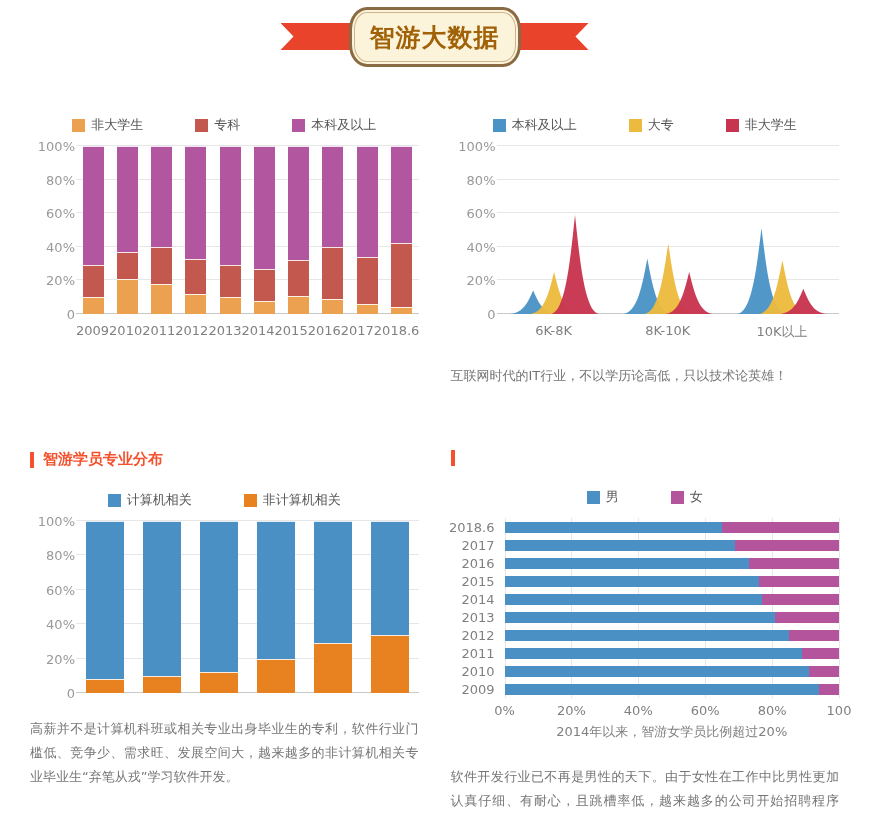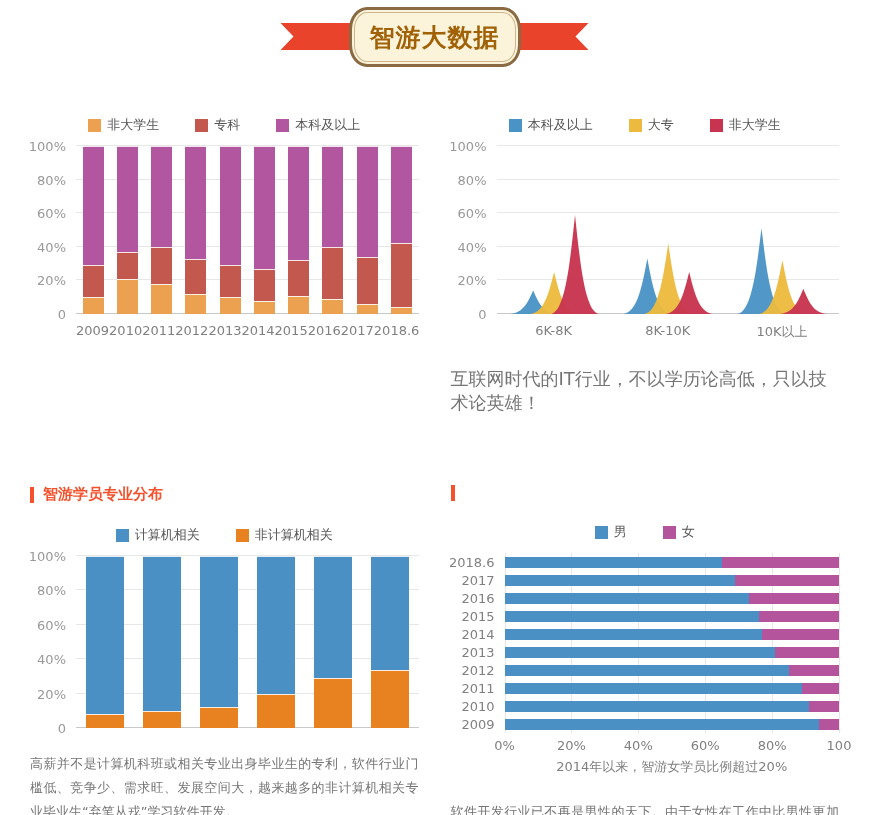--- a/index.html
+++ b/index.html
@@ -20,28 +20,28 @@
          display:flex;align-items:center;justify-content:center;z-index:2;}
   .banner-title{font-size:25px;font-weight:900;color:#a16207;letter-spacing:1px;white-space:nowrap;}
 
   
   .grid{display:grid;grid-template-columns:1fr 1fr;column-gap:32px;row-gap:52px;padding:48px 30px 0;}
   .card{min-width:0;}
 
   .sec-title{display:flex;align-items:center;gap:9px;margin:0 0 22px;font-size:15px;font-weight:bold;color:#f4512c;}
   .sec-bar{width:4px;height:16px;background:#f4512c;flex:none;}
 
-  .legend{display:flex;justify-content:center;gap:36px;margin:0 0 12px;font-size:13px;color:#555;}
+  .legend{display:flex;justify-content:center;gap:52px;margin:0 0 12px;font-size:13px;color:#555;}
   .lg-item{display:inline-flex;align-items:center;gap:6px;}
   .lg-sw{width:13px;height:13px;display:inline-block;flex:none;}
 
   
   .cc-wrap{display:flex;}
   .cc-ylab{position:relative;width:46px;flex:none;}
-  .cc-ytick{position:absolute;right:10px;transform:translateY(50%);font-size:13px;color:#999;white-space:nowrap;}
+  .cc-ytick{position:absolute;right:1px;transform:translateY(50%);font-size:13px;color:#999;white-space:nowrap;}
   .cc-right{flex:1;min-width:0;}
   .cc-plot{position:relative;}
   .cc-grid{position:absolute;left:0;right:0;height:1px;background:#e7e7e7;}
   .cc-grid.base{background:#c9c9c9;}
   .cc-bars{position:absolute;inset:0;display:flex;}
   .cc-cell{flex:1;display:flex;justify-content:center;align-items:flex-end;height:100%;}
   .cc-bar{height:100%;display:flex;flex-direction:column-reverse;}
   .cc-seg{border-top:1px solid rgba(255,255,255,.85);box-sizing:border-box;}
   .cc-xlab{display:flex;margin-top:9px;}
   .cc-xcell{flex:1;text-align:center;font-size:13px;color:#808080;white-space:nowrap;}
@@ -53,21 +53,21 @@
   .hb-ylab div{height:18px;display:flex;align-items:center;justify-content:flex-end;padding-right:10px;font-size:13px;color:#808080;}
   .hb-plot{flex:1;position:relative;display:flex;flex-direction:column;}
   .hb-grid{position:absolute;top:0;bottom:0;width:1px;background:#e7e7e7;}
   .hb-row{height:18px;display:flex;align-items:center;position:relative;}
   .hb-track{height:11px;width:100%;display:flex;}
   .hb-seg{height:100%;}
   .hb-xwrap{margin-left:54px;position:relative;height:17px;margin-top:5px;}
   .hb-xwrap span{position:absolute;transform:translateX(-50%);font-size:13px;color:#808080;white-space:nowrap;}
 
   
-  .caption{font-size:18px;color:#757575;margin-top:26px;}
+  .caption{font-size:13px;color:#757575;margin-top:26px;}
   .center-note{margin-left:54px;text-align:center;font-size:13px;color:#808080;margin-top:3px;}
   .note{font-size:13px;color:#757575;line-height:1.85;margin-top:24px;text-align:justify;}
 </style>
 </head>
 <body>
 
 <div class="page">
 
   <div class="banner">
     <div class="ribbon left">

